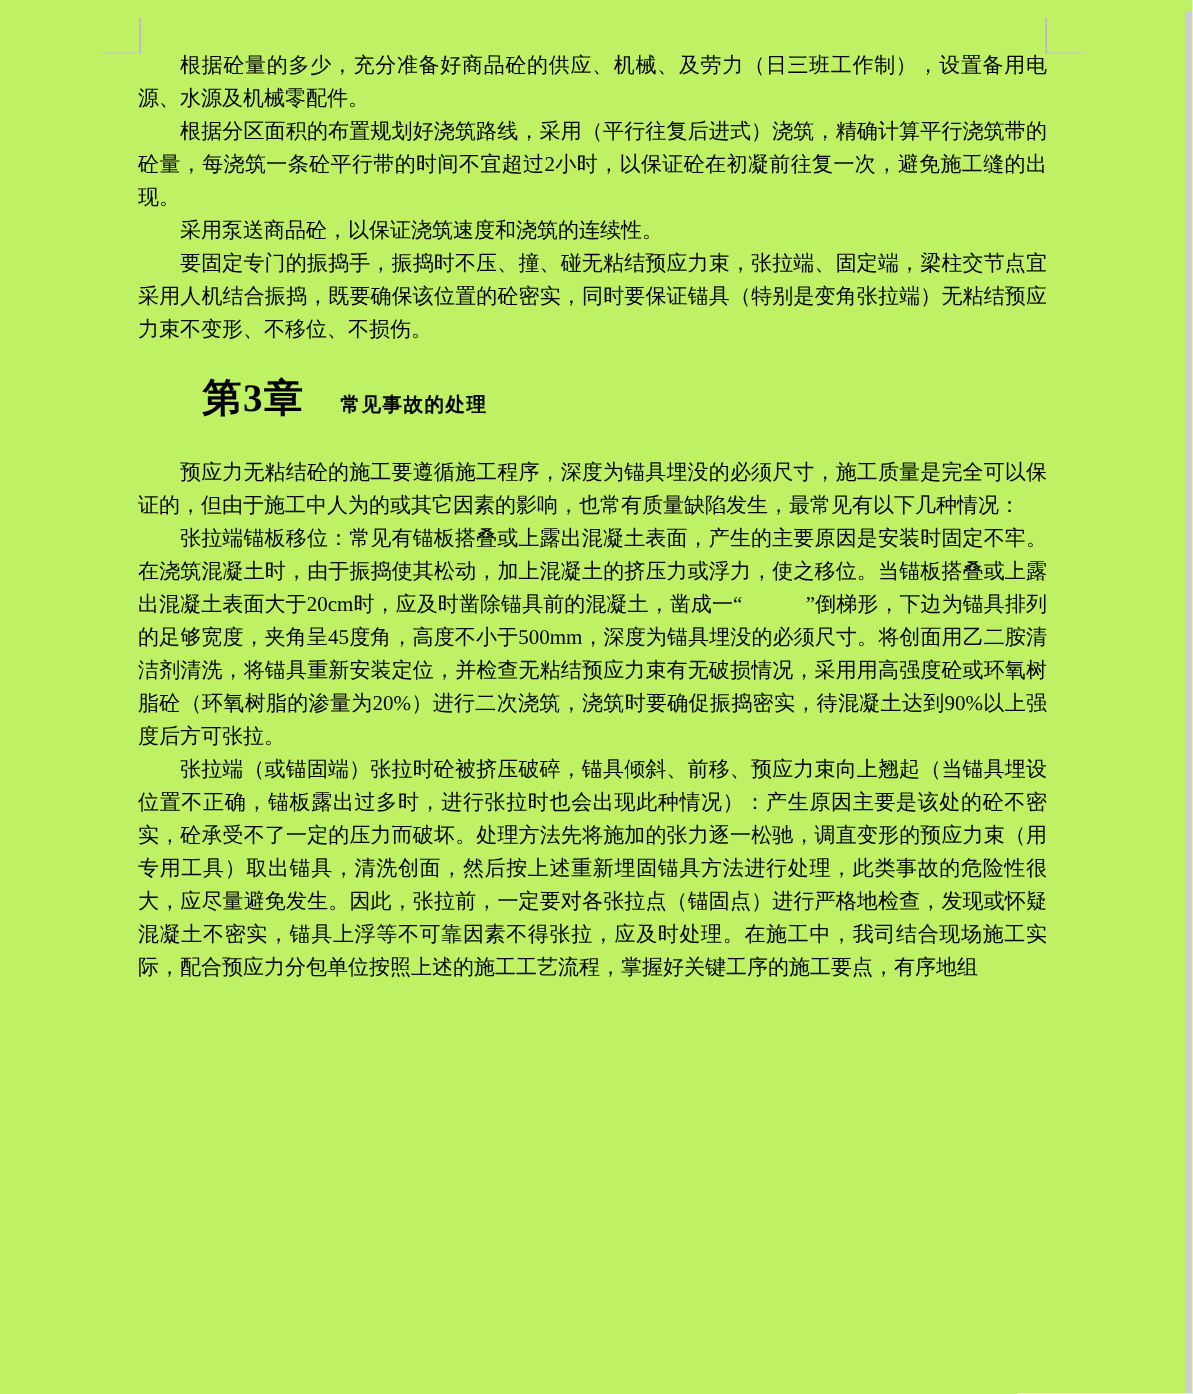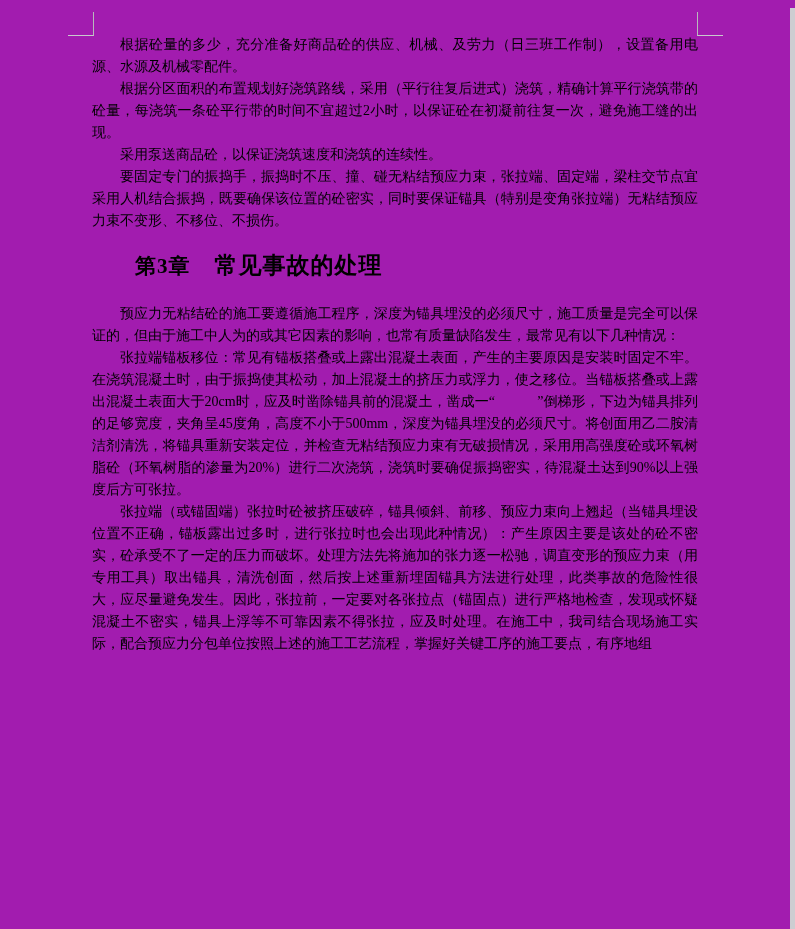--- a/index.html
+++ b/index.html
@@ -4,21 +4,21 @@
 <style>
   html, body {
     margin: 0;
     padding: 0;
     background: #ffffff;
   }
   .page {
     position: relative;
     width: 795px;
     height: 929px;
-    background: #a21caf;
+    background: #bef264;
     overflow: hidden;
     font-family: "Liberation Serif", "DejaVu Serif", serif;
     color: #000000;
   }
   
   .corner-mark {
     position: absolute;
     width: 25px;
     height: 23px;
     top: 12px;
@@ -55,25 +55,25 @@
     margin: 0;
     padding: 0;
     text-indent: 2em;
   }
   .chapter-heading {
     margin: 23px 0 23px 43px;
     font-weight: bold;
     white-space: nowrap;
   }
   .chapter-number {
-    font-size: 21px;
+    font-size: 26px;
     letter-spacing: 1px;
   }
   .chapter-title {
-    font-size: 23px;
+    font-size: 13px;
     margin-left: 24px;
     letter-spacing: 1px;
   }
 </style>
 </head>
 <body>
 
 <div class="page">
 
   <div class="corner-mark left"></div>

